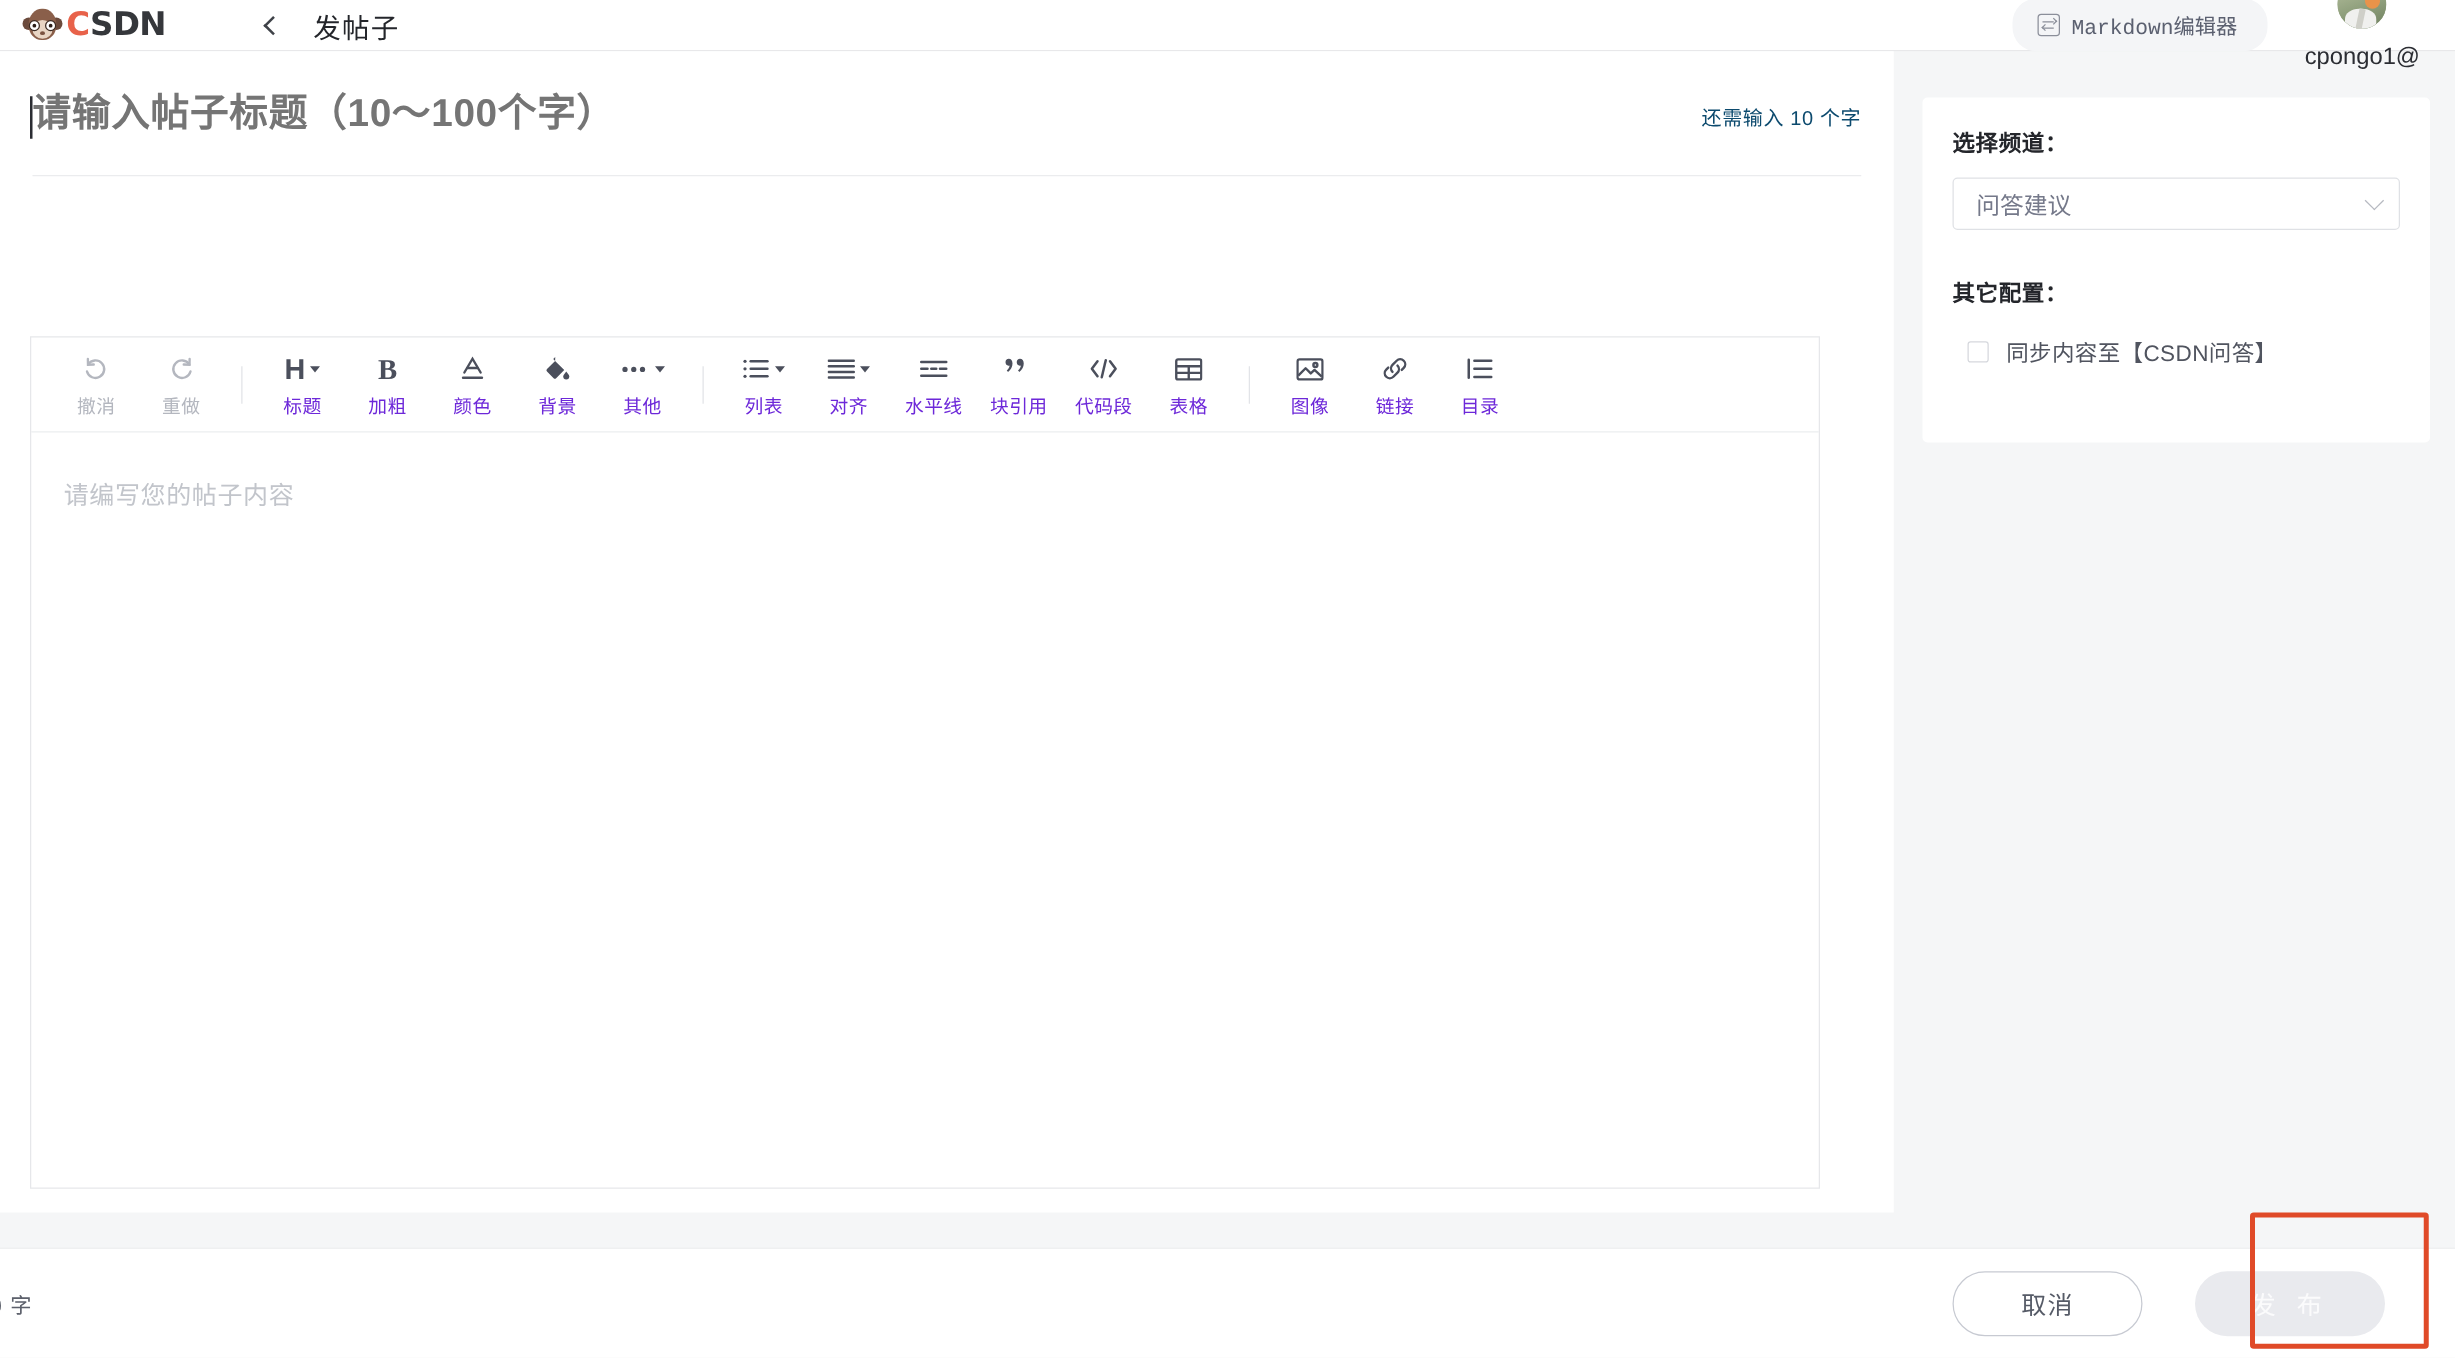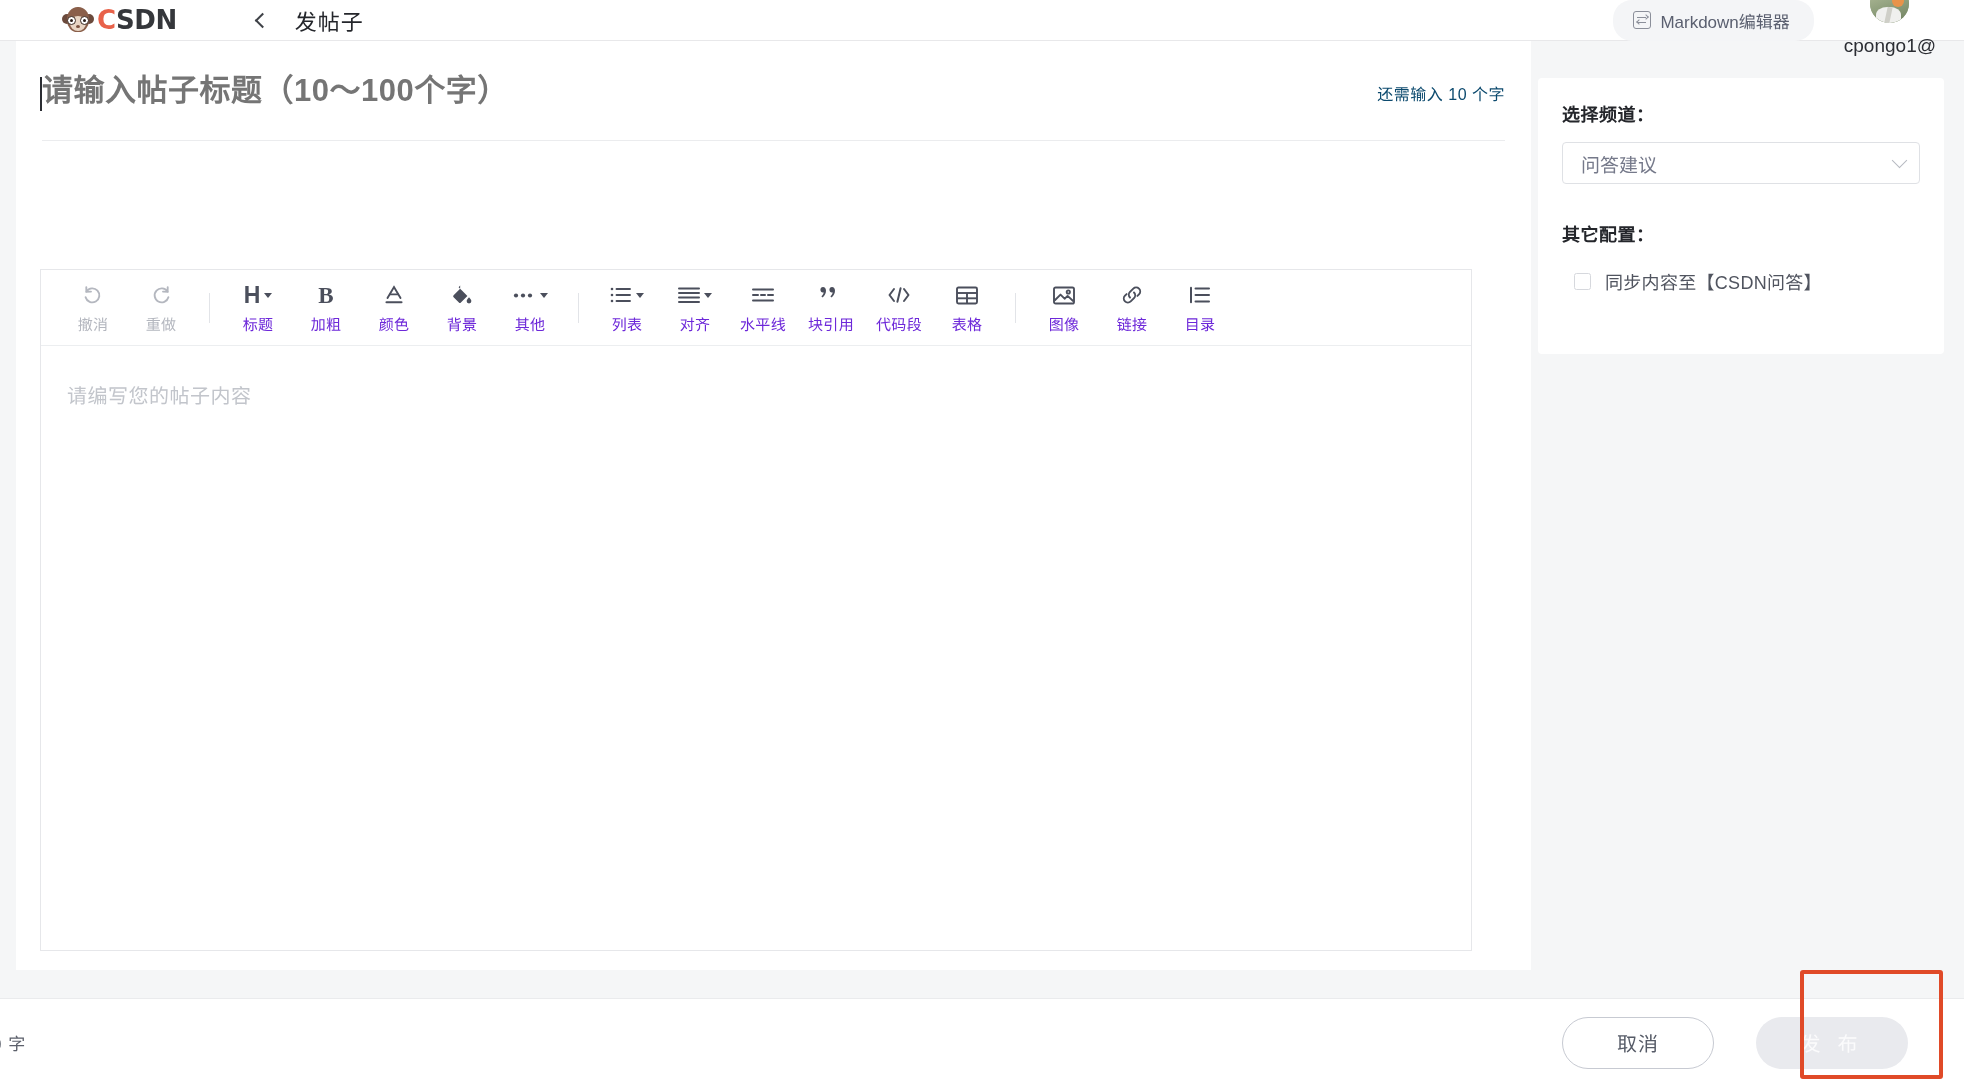--- a/index.html
+++ b/index.html
@@ -10,21 +10,21 @@
     background: #f5f6f7;
     overflow: hidden;
   }
 
   
   .header {
     position: absolute; left: 0; top: 0;
     width: 1964px; height: 41px;
     background: #ffffff;
     border-bottom: 1px solid #e8e8ea;
-    display: flex; align-items: center; padding-left: 44px;
+    display: flex; align-items: center;
   }
   .logo-wrap {
     display: flex; align-items: center; gap: 3px;
     margin-left: 18px;
   }
   .monkey {
     width: 32px; height: 30px; position: relative; flex: 0 0 auto;
   }
   .monkey .ear-l, .monkey .ear-r {
     position: absolute; width: 10px; height: 10px; border-radius: 50%;
@@ -77,20 +77,21 @@
   }
 
   .header-right {
     margin-left: auto; display: flex; align-items: center; margin-right: 28px;
   }
   .md-btn {
     display: flex; align-items: center; gap: 9px;
     background: #f4f5f7; border-radius: 19px;
     padding: 8px 24px 8px 20px;
     cursor: pointer;
+    font-family: Liberation Mono, monospace;
   }
   .md-ico {
     width: 18px; height: 18px; border: 1.6px solid #8b8f9a; border-radius: 3px;
     position: relative; flex: 0 0 auto;
   }
   .md-ico::before {
     content: ""; position: absolute; left: 3px; top: 4.5px;
     width: 9px; height: 1.6px; background: #8b8f9a;
   }
   .md-ico::after {
@@ -117,21 +118,21 @@
   }
   .avatar .sky { position: absolute; inset: 0; background: linear-gradient(160deg,#b9c3a2 0%, #8f9f7c 55%, #6e7f5e 100%); }
   .avatar .hair { position: absolute; left: 9px; top: -3px; width: 22px; height: 19px; background: #241d1a; border-radius: 50% 50% 40% 40%; }
   .avatar .fruit { position: absolute; right: 5px; top: 11px; width: 12px; height: 12px; border-radius: 50%; background: #e8934a; }
   .avatar .body { position: absolute; left: 6px; bottom: -2px; width: 25px; height: 18px; background: #f0f0ee; border-radius: 45% 45% 0 0; }
   .avatar .strap { position: absolute; left: 16px; bottom: 0px; width: 5px; height: 16px; background: #cfcfc8; transform: rotate(12deg); }
   .user-name { font-size: 19px; color: #2b2d33; }
 
   
   .main {
-    position: absolute; left: 16px; top: 41px;
+    position: absolute; left: 0; top: 41px;
     width: 1515px; height: 929px;
     background: #ffffff;
   }
   .title-row {
     position: relative; height: 100px;
     border-bottom: 1px solid #ebecee;
     margin: 0 26px 0 26px;
     display: flex; align-items: center;
   }
   .title-input {

